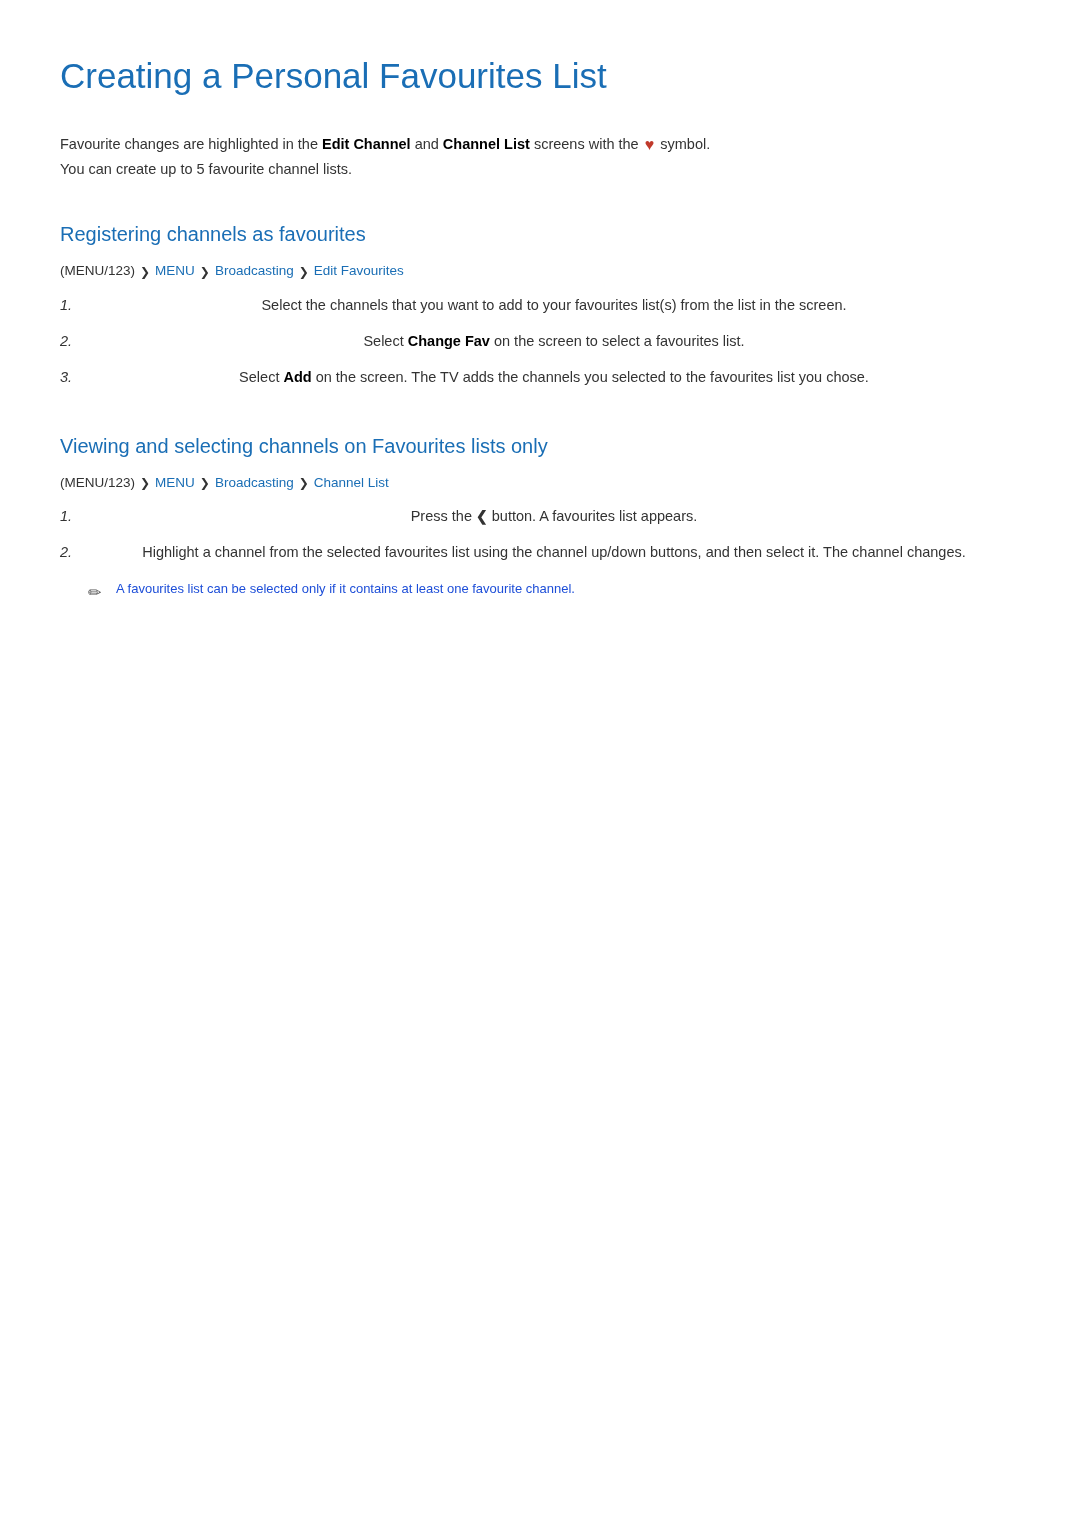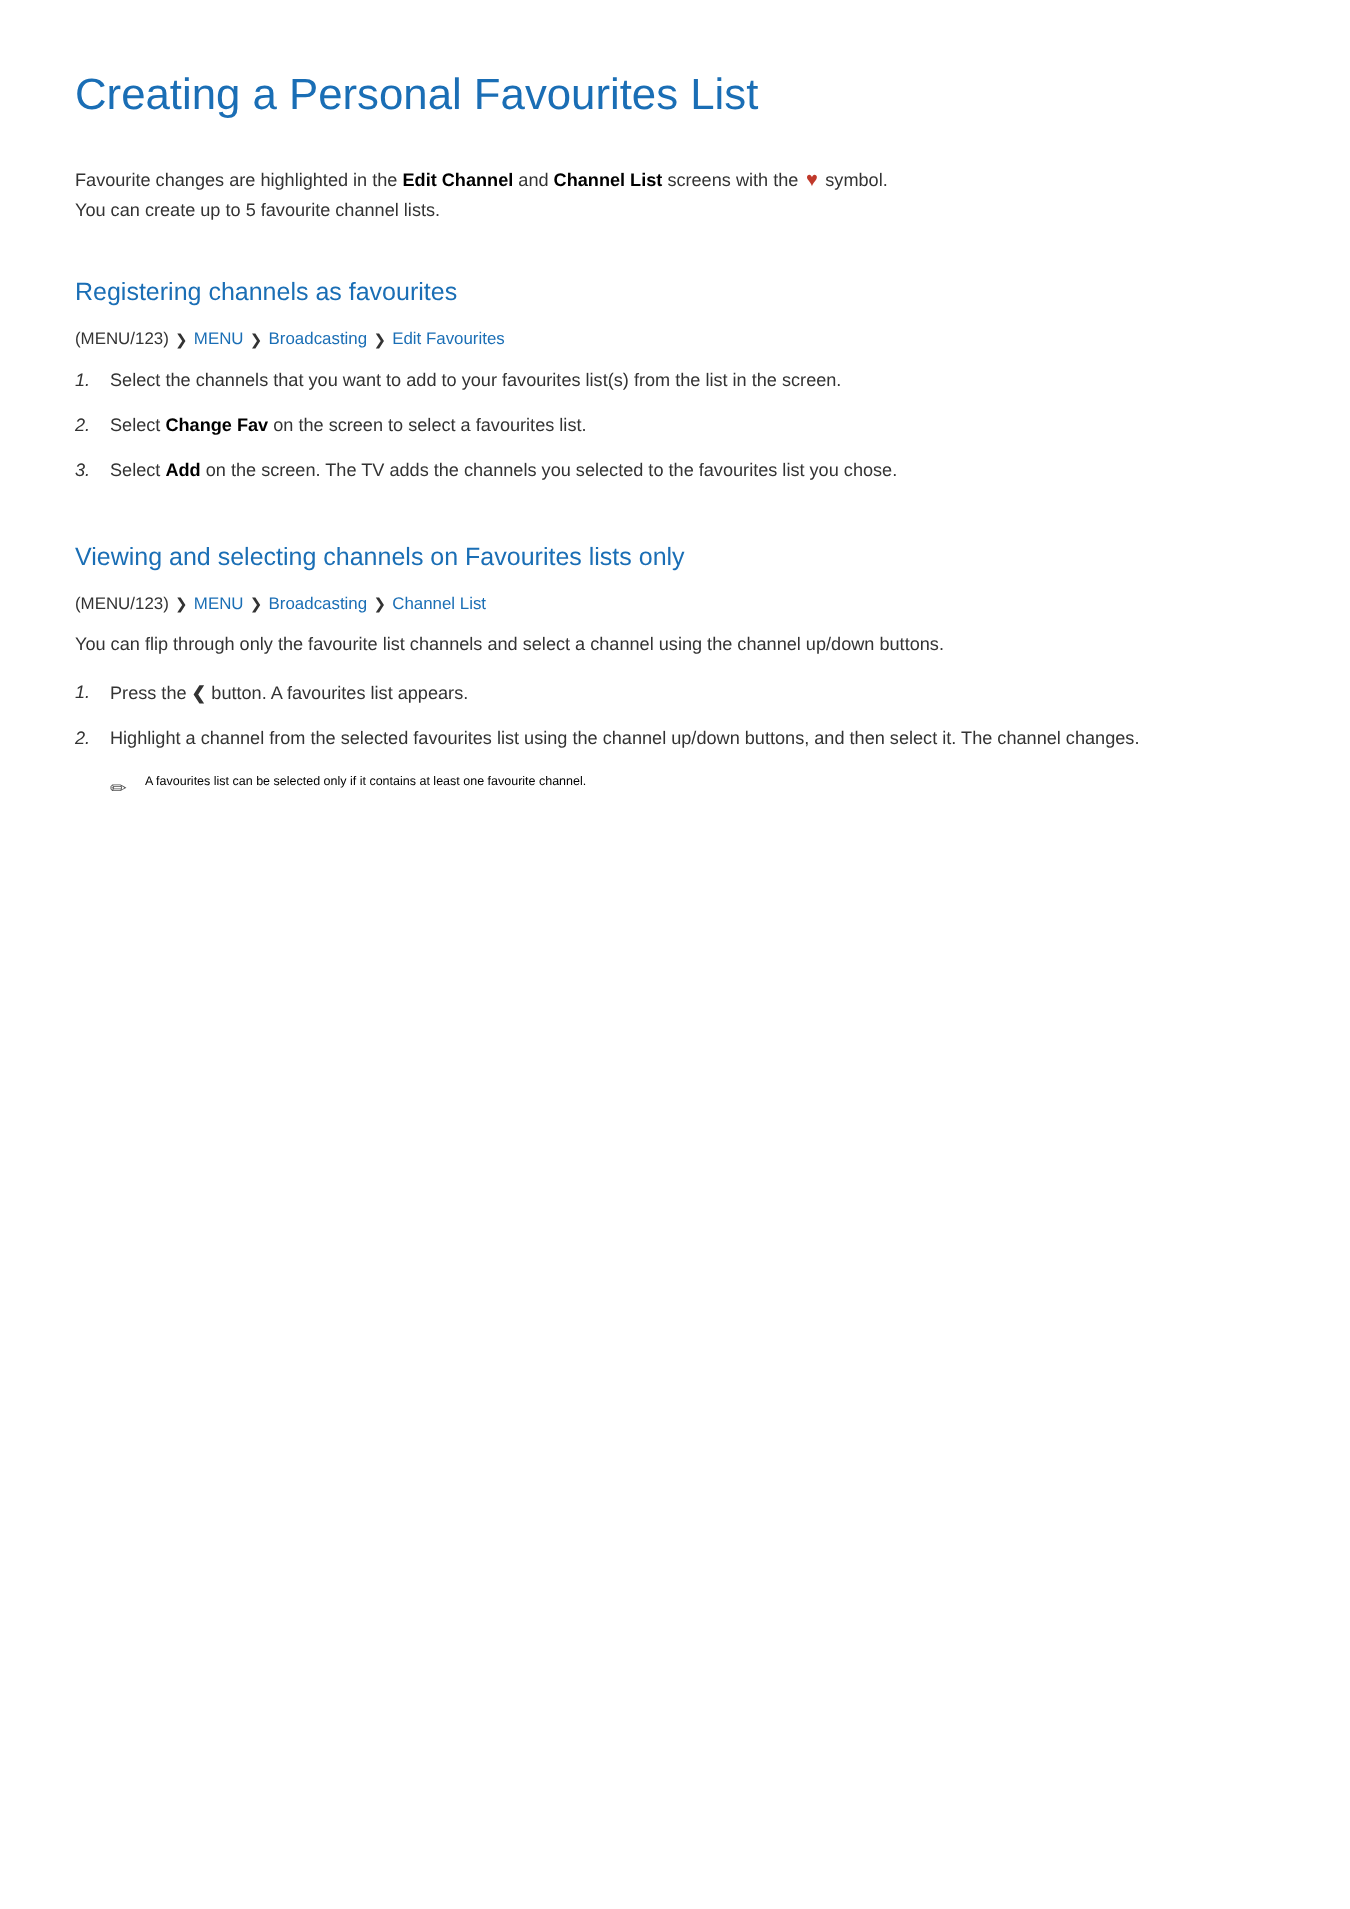--- a/index.html
+++ b/index.html
@@ -89,20 +89,21 @@
     .step-number {
       font-style: italic;
       min-width: 28px;
       color: #333;
       font-size: 14.5px;
     }
 
     .step-text {
       flex: 1;
       color: #333;
+      text-align: center;
     }
 
     .inline-blue {
       color: #000000;
       font-weight: 700;
     }
 
     .section-block {
       margin-bottom: 40px;
     }
@@ -123,22 +124,22 @@
     }
 
     .note-icon {
       color: #555;
       font-size: 16px;
       margin-top: 1px;
       min-width: 20px;
     }
 
     .note-text {
-      font-size: 10px;
-      color: #000000;
+      font-size: 13px;
+      color: #1d4ed8;
       line-height: 1.55;
     }
 
     .chevron-left {
       font-size: 14px;
       font-weight: bold;
       color: #333;
     }
   </style>
 </head>
@@ -191,21 +192,20 @@
   <div class="breadcrumb">
     <span class="breadcrumb-plain">(MENU/123)</span>
     <span class="breadcrumb-arrow">❯</span>
     <span class="breadcrumb-blue">MENU</span>
     <span class="breadcrumb-arrow">❯</span>
     <span class="breadcrumb-blue">Broadcasting</span>
     <span class="breadcrumb-arrow">❯</span>
     <span class="breadcrumb-blue">Channel List</span>
   </div>
 
-  <p class="section-desc">You can flip through only the favourite list channels and select a channel using the channel up/down buttons.</p>
 
   <ol class="steps-list">
     <li>
       <span class="step-number">1.</span>
       <span class="step-text">
         <span>Press the </span><span class="chevron-left">❮</span><span> button. A favourites list appears.</span>
       </span>
     </li>
     <li>
       <span class="step-number">2.</span>

